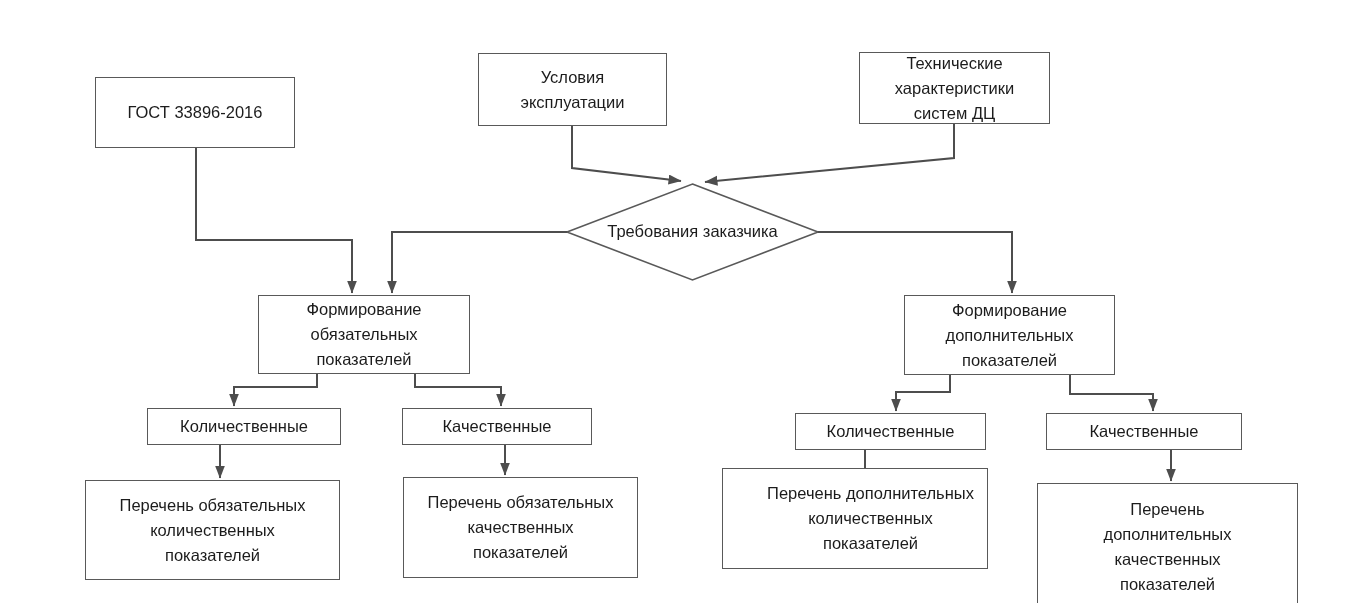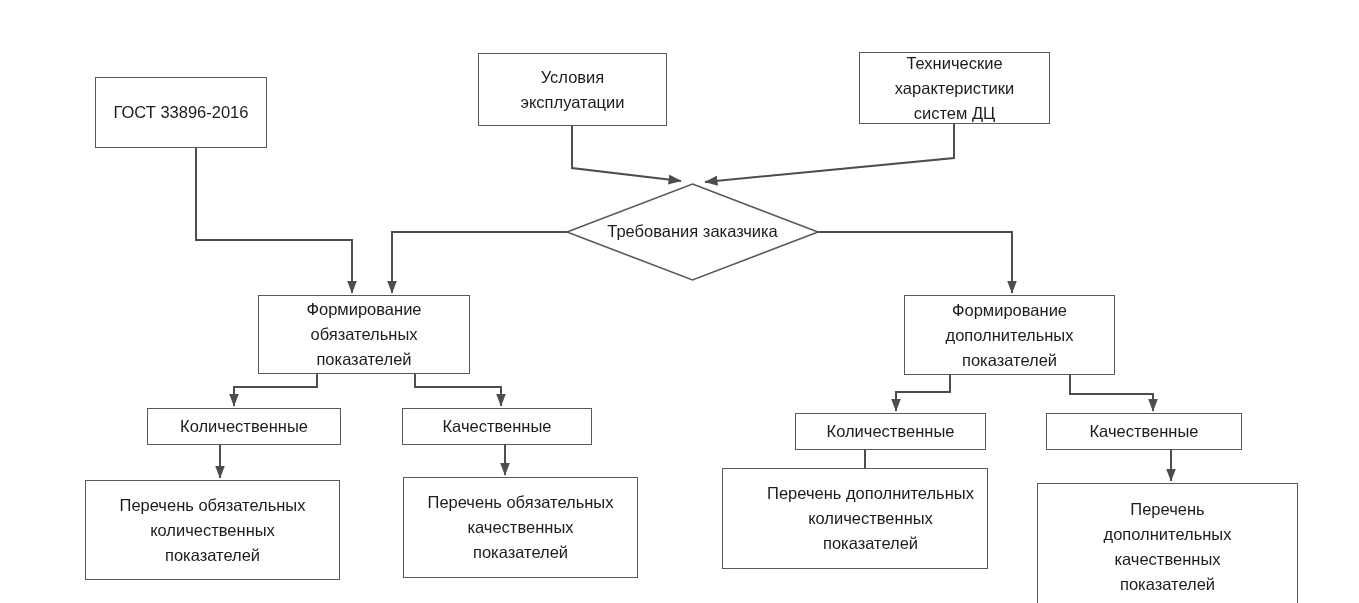--- a/index.html
+++ b/index.html
@@ -64,21 +64,21 @@
     <polyline points="317,374 317,387 234,387 234,406" fill="none" stroke="#4d4d4d" stroke-width="2" marker-end="url(#arrow)"></polyline>
     <polyline points="415,374 415,387 501,387 501,406" fill="none" stroke="#4d4d4d" stroke-width="2" marker-end="url(#arrow)"></polyline>
     <polyline points="950,375 950,392 896,392 896,411" fill="none" stroke="#4d4d4d" stroke-width="2" marker-end="url(#arrow)"></polyline>
     <polyline points="1070,375 1070,394 1153,394 1153,411" fill="none" stroke="#4d4d4d" stroke-width="2" marker-end="url(#arrow)"></polyline>
     <polyline points="220,445 220,478" fill="none" stroke="#4d4d4d" stroke-width="2" marker-end="url(#arrow)"></polyline>
     <polyline points="505,445 505,475" fill="none" stroke="#4d4d4d" stroke-width="2" marker-end="url(#arrow)"></polyline>
     <polyline points="865,450 865,484" fill="none" stroke="#4d4d4d" stroke-width="2" marker-end="url(#arrow)"></polyline>
     <polyline points="1171,450 1171,481" fill="none" stroke="#4d4d4d" stroke-width="2" marker-end="url(#arrow)"></polyline>
   </svg>
 
-  <div class="node" style="left:95px; top:77px; width:172px; height:71px;">ГОСТ 33896-2016</div>
+  <div class="node" style="left:95px; top:77px; width:200px; height:71px;">ГОСТ 33896-2016</div>
 
   <div class="node" style="left:478px; top:53px; width:189px; height:73px;">Условия
 эксплуатации</div>
 
   <div class="node" style="left:859px; top:52px; width:191px; height:72px;">Технические
 характеристики
 систем ДЦ</div>
 
   <div class="diamond-label" style="left:567px; top:208px; width:251px; height:47px;">Требования заказчика</div>
 

